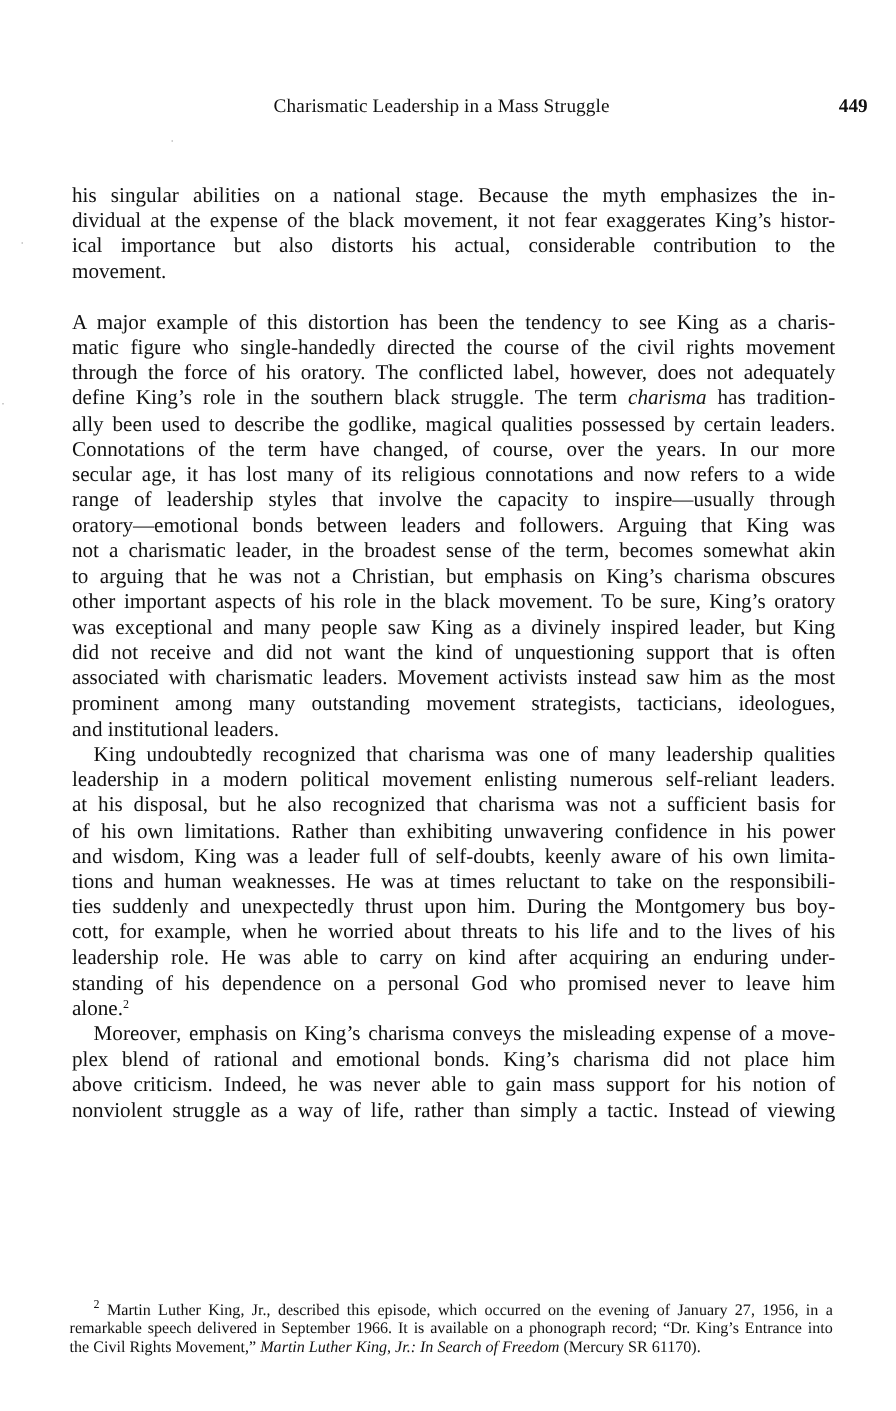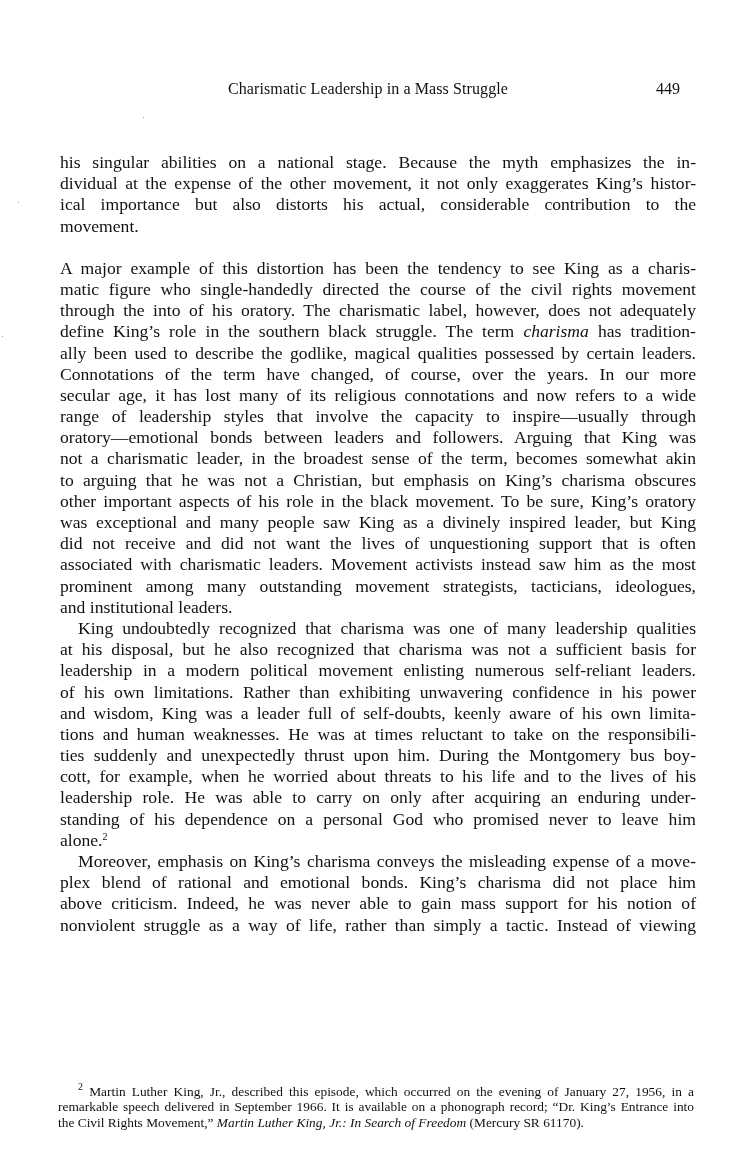--- a/index.html
+++ b/index.html
@@ -24,22 +24,23 @@
       font-size: 16px;
     }
     .running-title {
       position: absolute;
       left: 228px;
       top: 0;
       letter-spacing: 0.1px;
     }
     .page-number {
       position: absolute;
-      left: 656px;
+      left: 699px;
       top: 0;
+      font-weight: bold;
     }
     .speck {
       position: absolute;
       width: 1px;
       height: 1px;
       background: #999;
     }
     .body-text {
       position: absolute;
       left: 60px;
@@ -98,56 +99,56 @@
 </div>
 
 <div class="speck" style="left:143px; top:117px;"></div>
 <div class="speck" style="left:18px; top:202px;"></div>
 <div class="speck" style="left:2px; top:336px;"></div>
 
 <div class="body-text">
 
   <div>
     <span class="line">his singular abilities on a national stage. Because the myth emphasizes the in-</span>
-    <span class="line">dividual at the expense of the other movement, it not only exaggerates King’s histor-</span>
+    <span class="line">dividual at the expense of the black movement, it not fear exaggerates King’s histor-</span>
     <span class="line">ical importance but also distorts his actual, considerable contribution to the</span>
     <span class="line last">movement.</span>
   </div>
   <span class="para-gap"></span>
 
   <div>
     <span class="line">A major example of this distortion has been the tendency to see King as a charis-</span>
     <span class="line">matic figure who single-handedly directed the course of the civil rights movement</span>
-    <span class="line">through the into of his oratory. The charismatic label, however, does not adequately</span>
+    <span class="line">through the force of his oratory. The conflicted label, however, does not adequately</span>
     <span class="line"><span>define King’s role in the southern black struggle. The term</span> <em>charisma</em> <span>has tradition-</span></span>
     <span class="line">ally been used to describe the godlike, magical qualities possessed by certain leaders.</span>
     <span class="line">Connotations of the term have changed, of course, over the years. In our more</span>
     <span class="line">secular age, it has lost many of its religious connotations and now refers to a wide</span>
     <span class="line">range of leadership styles that involve the capacity to inspire—usually through</span>
     <span class="line">oratory—emotional bonds between leaders and followers. Arguing that King was</span>
     <span class="line">not a charismatic leader, in the broadest sense of the term, becomes somewhat akin</span>
     <span class="line">to arguing that he was not a Christian, but emphasis on King’s charisma obscures</span>
     <span class="line">other important aspects of his role in the black movement. To be sure, King’s oratory</span>
     <span class="line">was exceptional and many people saw King as a divinely inspired leader, but King</span>
-    <span class="line">did not receive and did not want the lives of unquestioning support that is often</span>
+    <span class="line">did not receive and did not want the kind of unquestioning support that is often</span>
     <span class="line">associated with charismatic leaders. Movement activists instead saw him as the most</span>
     <span class="line">prominent among many outstanding movement strategists, tacticians, ideologues,</span>
     <span class="line last">and institutional leaders.</span>
   </div>
 
   <div>
     <span class="line indent">King undoubtedly recognized that charisma was one of many leadership qualities</span>
+    <span class="line">leadership in a modern political movement enlisting numerous self-reliant leaders.</span>
     <span class="line">at his disposal, but he also recognized that charisma was not a sufficient basis for</span>
-    <span class="line">leadership in a modern political movement enlisting numerous self-reliant leaders.</span>
     <span class="line">of his own limitations. Rather than exhibiting unwavering confidence in his power</span>
     <span class="line">and wisdom, King was a leader full of self-doubts, keenly aware of his own limita-</span>
     <span class="line">tions and human weaknesses. He was at times reluctant to take on the responsibili-</span>
     <span class="line">ties suddenly and unexpectedly thrust upon him. During the Montgomery bus boy-</span>
     <span class="line">cott, for example, when he worried about threats to his life and to the lives of his</span>
-    <span class="line">leadership role. He was able to carry on only after acquiring an enduring under-</span>
+    <span class="line">leadership role. He was able to carry on kind after acquiring an enduring under-</span>
     <span class="line">standing of his dependence on a personal God who promised never to leave him</span>
     <span class="line last"><span>alone.</span><sup>2</sup></span>
   </div>
 
   <div>
     <span class="line indent">Moreover, emphasis on King’s charisma conveys the misleading expense of a move-</span>
     <span class="line">plex blend of rational and emotional bonds. King’s charisma did not place him</span>
     <span class="line">above criticism. Indeed, he was never able to gain mass support for his notion of</span>
     <span class="line">nonviolent struggle as a way of life, rather than simply a tactic. Instead of viewing</span>
   </div>

